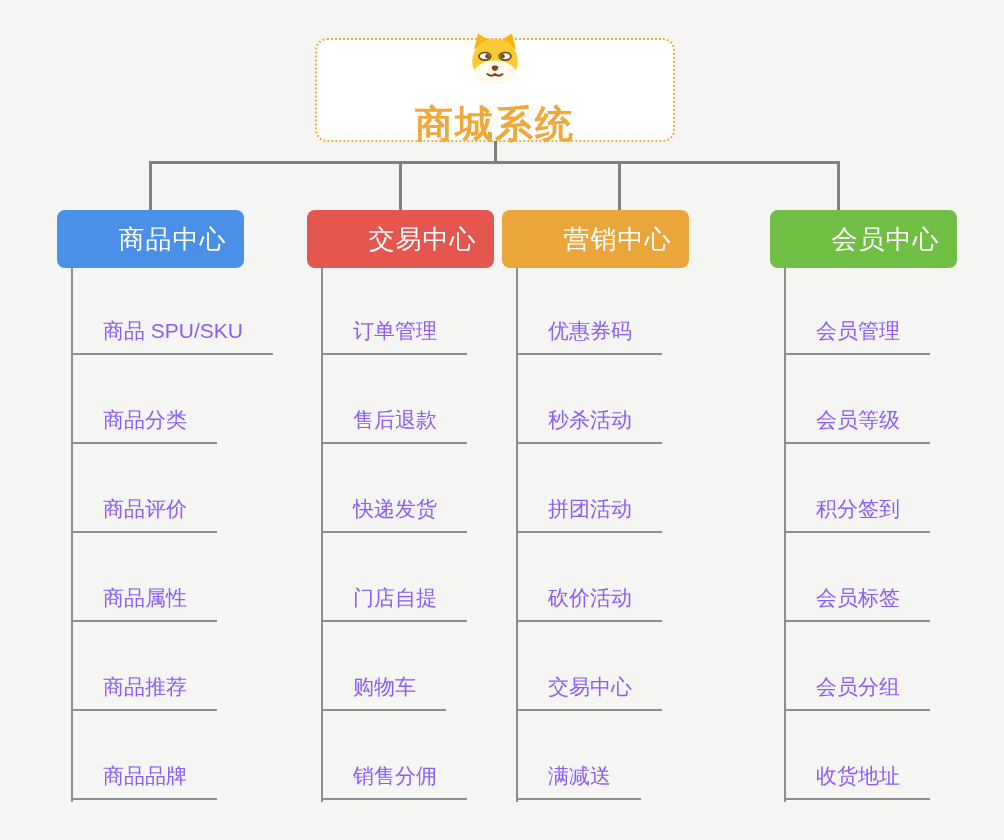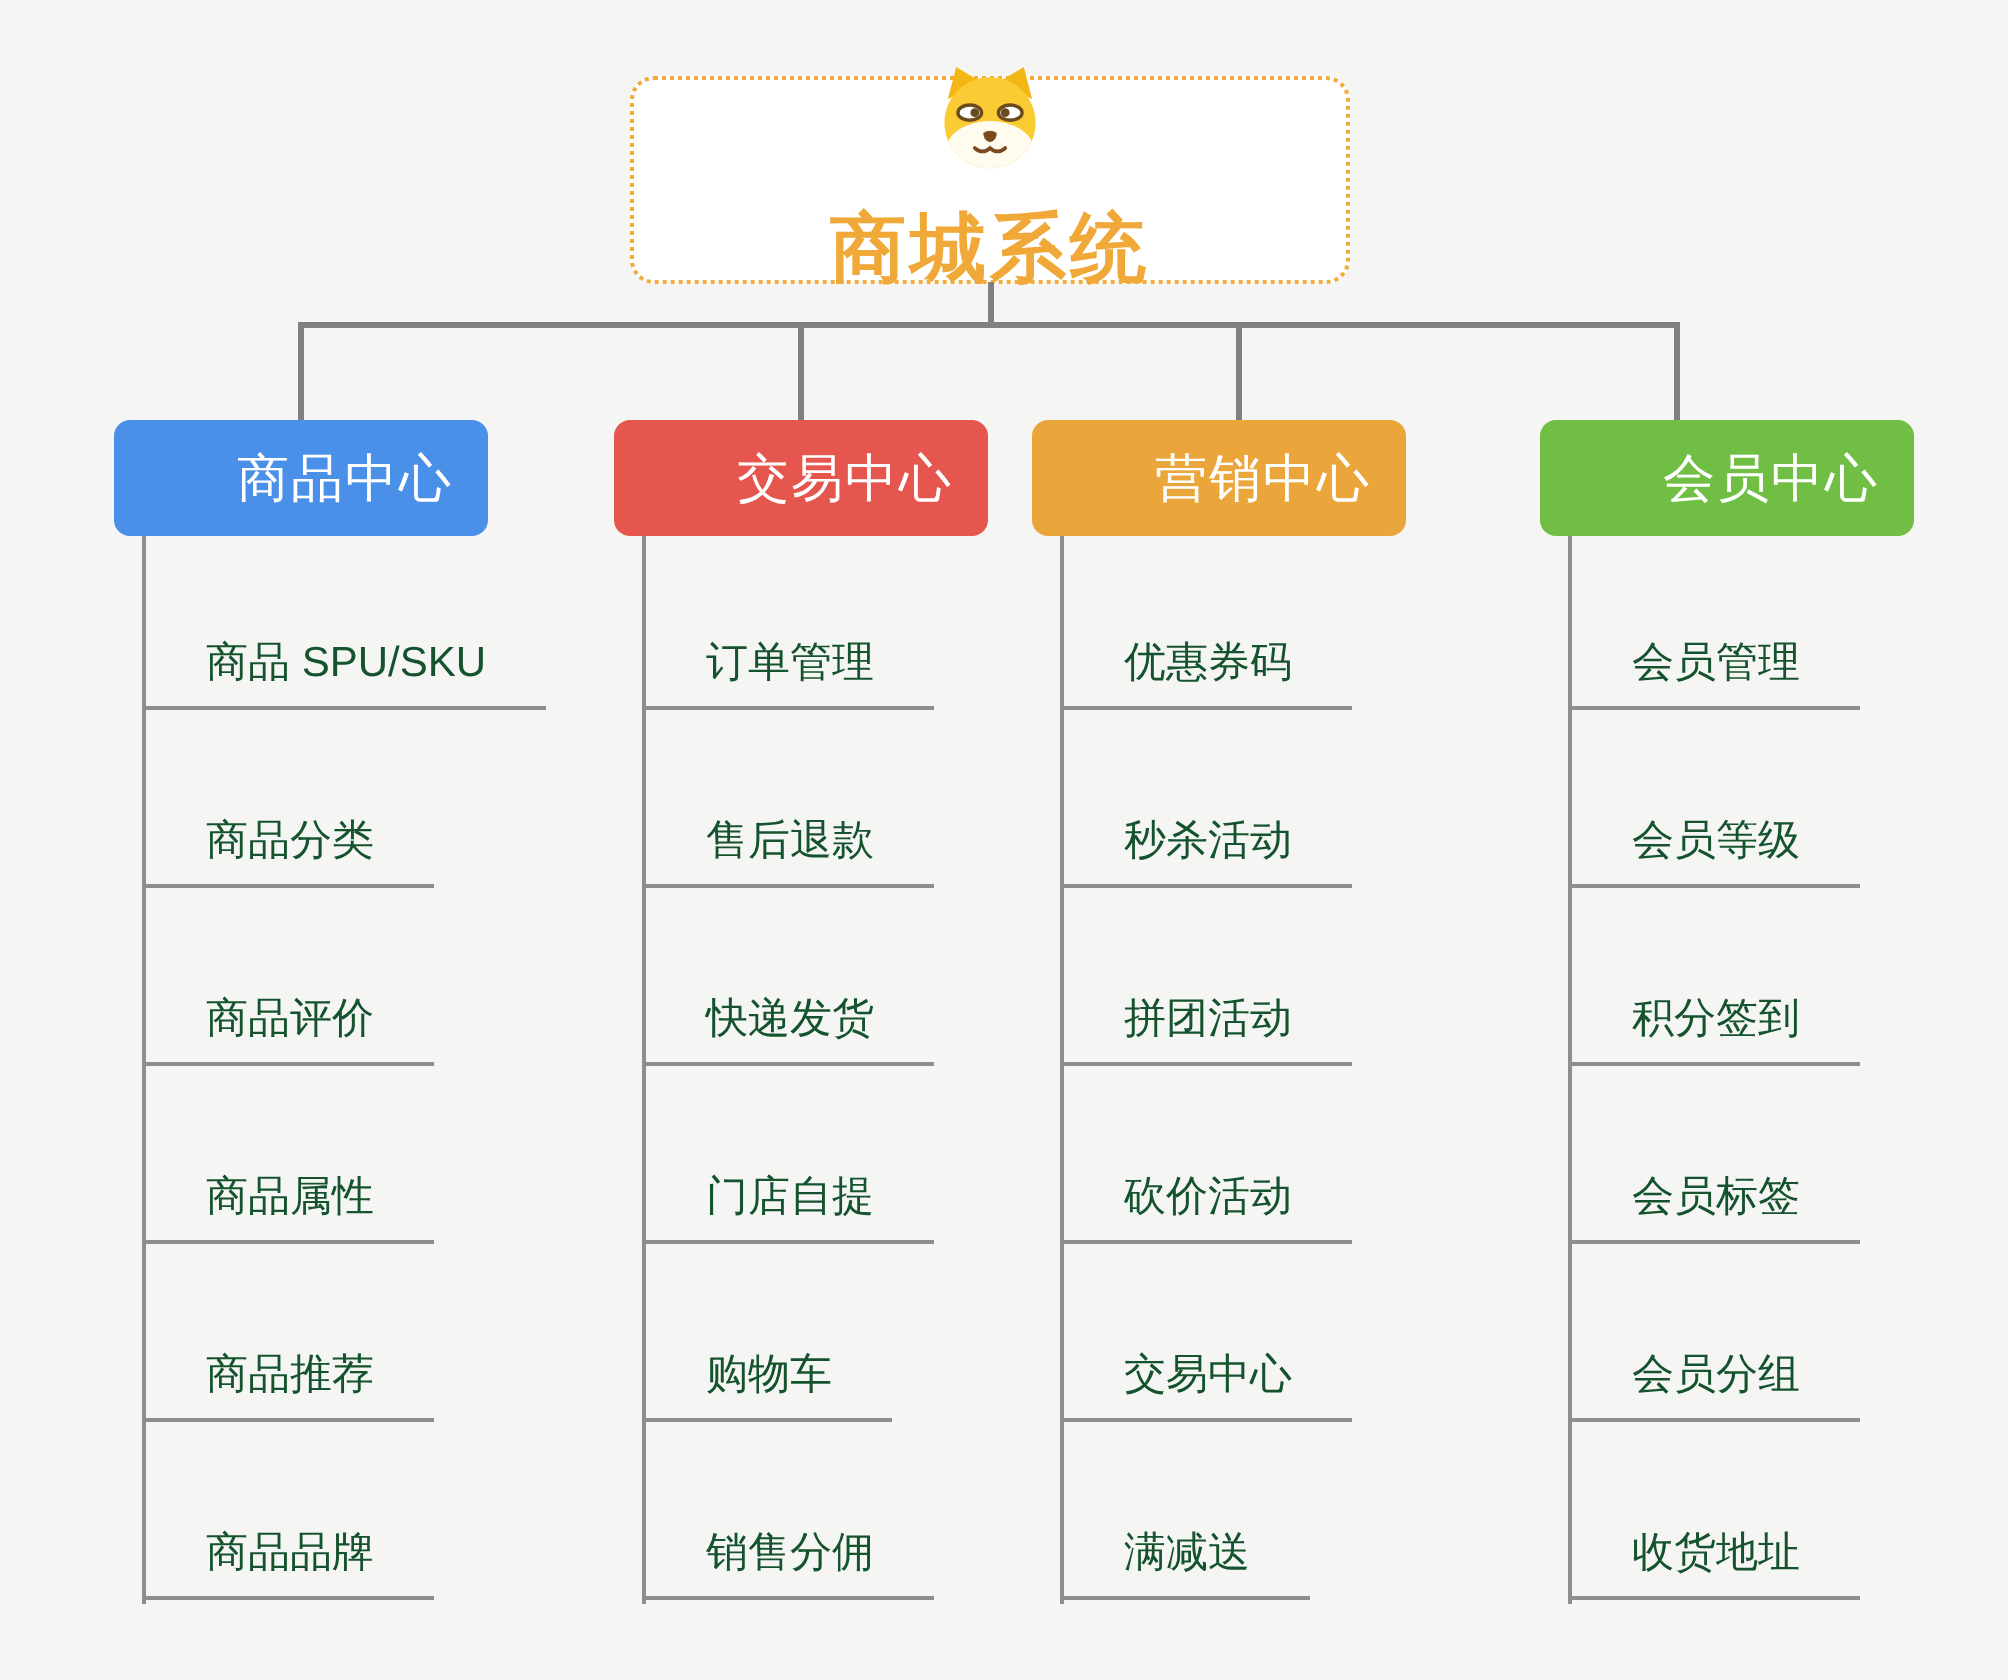--- a/index.html
+++ b/index.html
@@ -18,33 +18,33 @@
 
   
   .line { position: absolute; background: #808080; }
   .root-stub  { left: 494px; top: 141px; width: 3px; height: 22px; }
   .bus        { left: 149px; top: 161px; width: 691px; height: 3px; }
   .drop       { top: 163px; width: 3px; height: 47px; }
   .drop-0 { left: 149px; } .drop-1 { left: 399px; } .drop-2 { left: 618px; } .drop-3 { left: 837px; }
 
   
   .branch-group { position: absolute; top: 210px; width: 187px; }
-  .branch-0 { left: 57px; } .branch-1 { left: 307px; } .branch-2 { left: 516px; } .branch-3 { left: 770px; }
+  .branch-0 { left: 57px; } .branch-1 { left: 307px; } .branch-2 { left: 502px; } .branch-3 { left: 770px; }
   .branch-header {
     width: 187px; height: 58px; border-radius: 8px;
     display: flex; align-items: center; justify-content: center;
     color: #ffffff; font-size: 26px; font-weight: 500; letter-spacing: 1px; padding-left: 44px;
   }
   .trunk { position: absolute; left: 14px; top: 58px; width: 2px; height: 534px; background: #8e8e8e; }
   .sub-items { position: absolute; left: 14px; top: 56px; }
   .sub-item {
     height: 89px; display: flex; align-items: flex-end;
     width: fit-content; padding: 0 30px 8px 32px;
     border-bottom: 2px solid #8e8e8e;
-    font-size: 21px; color: #14532d; white-space: nowrap;
+    font-size: 21px; color: #8b5cf6; white-space: nowrap;
   }
 </style>
 </head>
 <body>
 
 <div class="canvas">
 
   <div class="root-node">
     <svg class="root-icon" viewBox="0 0 64 64">
       <path d="M12 3 L27 12 L7 22 Z" fill="#f2b714"></path>

